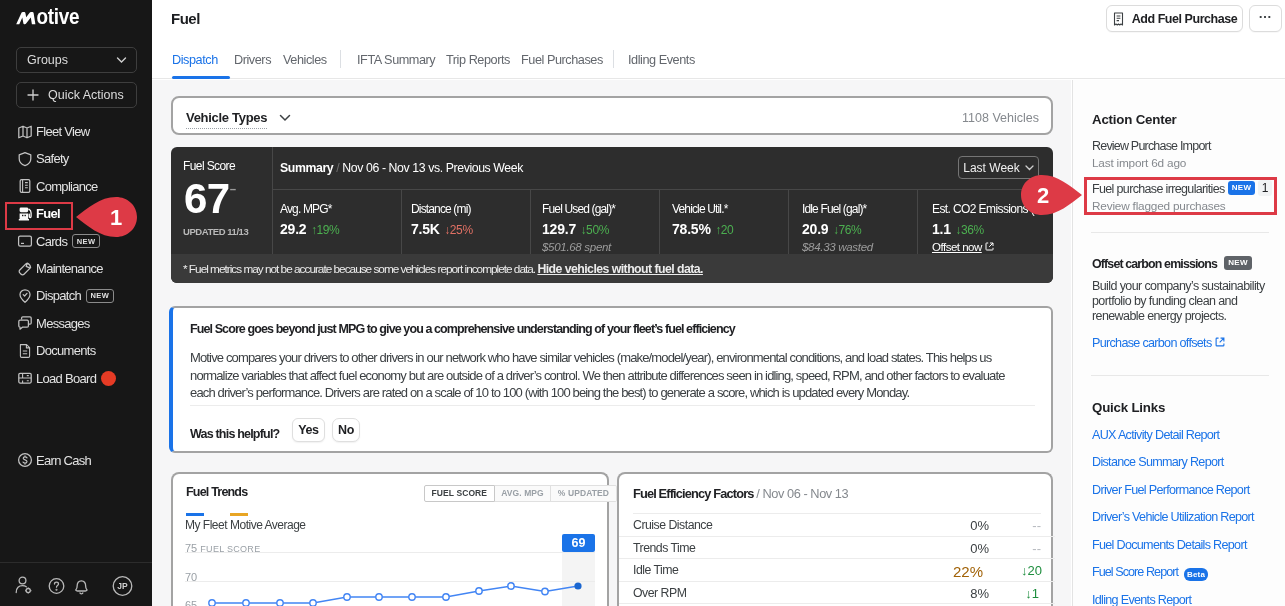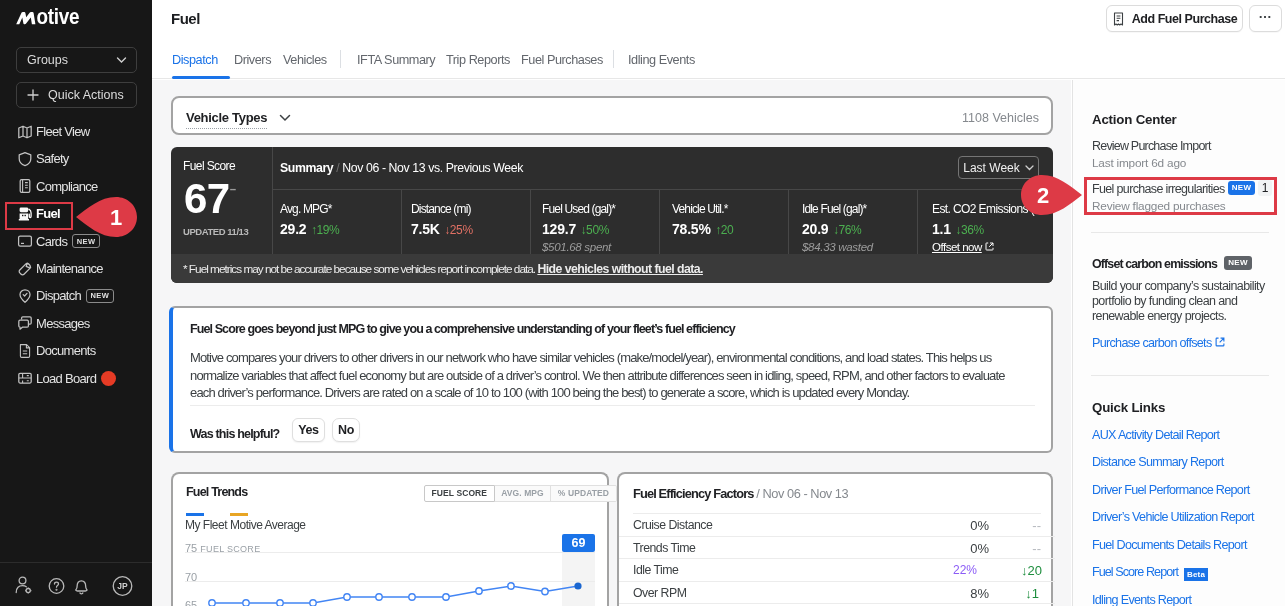--- a/index.html
+++ b/index.html
@@ -162,21 +162,21 @@
       <span class="abs" style="right:66px;top:4px;font-size:13px;color:#3c4043">0%</span>
       <span class="abs" style="right:14px;top:4px;font-size:13px;color:#b5b9be">--</span>
     </div>
     <div style="position:relative;height:22.5px;border-bottom:1px solid #ececec">
       <span class="abs" style="left:14px;top:4px;font-size:12.3px;color:#3c4043;letter-spacing:-0.5px">Trends Time</span>
       <span class="abs" style="right:66px;top:4px;font-size:13px;color:#3c4043">0%</span>
       <span class="abs" style="right:14px;top:4px;font-size:13px;color:#b5b9be">--</span>
     </div>
     <div style="position:relative;height:22.5px;border-bottom:1px solid #ececec">
       <span class="abs" style="left:14px;top:4px;font-size:12.3px;color:#3c4043;letter-spacing:-0.5px">Idle Time</span>
-      <span class="abs" style="right:78px;top:4px;font-size:12px;color:#8b5cf6">22%</span>
+      <span class="abs" style="right:72px;top:4px;font-size:15px;color:#a16207">22%</span>
       <span class="abs" style="right:13px;top:4px;font-size:13px;color:#1e8e3e">↓20</span>
     </div>
     <div style="position:relative;height:22.5px;border-bottom:1px solid #ececec">
       <span class="abs" style="left:14px;top:4px;font-size:12.3px;color:#3c4043;letter-spacing:-0.5px">Over RPM</span>
       <span class="abs" style="right:66px;top:4px;font-size:13px;color:#3c4043">8%</span>
       <span class="abs" style="right:16px;top:4px;font-size:13px;color:#1e8e3e">↓1</span>
     </div>
   </div>
 </div>
 <div id="header" class="abs">
@@ -287,20 +287,27 @@
       </svg>
     <span class="mt">Documents</span>
   </div>
   <div class="menu-item" style="top:364.6px">
     <svg class="mi" viewBox="0 0 16 16" stroke="#c2c2c2" stroke-width="1.25" fill="none" stroke-linejoin="round">
         <rect x="1.8" y="3.4" width="12.4" height="9.6" rx="1.2"></rect>
         <path d="M5.6 3.4 V8 M5.6 13 V10.6 M1.8 8 H14.2 M9.8 5.6 H11.8 M9.8 10.8 H11.8" stroke-width="1.1"></path>
       </svg>
     <span class="mt">Load Board</span>
     <span style="width:15px;height:15px;border-radius:50%;background:#e63b25;margin-left:5px;flex:none"></span>
+  </div>
+  <div class="menu-item" style="top:446.8px">
+    <svg class="mi" viewBox="0 0 16 16" stroke="#c2c2c2" stroke-width="1.25" fill="none">
+        <circle cx="8" cy="8" r="6.4"></circle>
+        <path d="M10 5.9 C9.6 5.2 8.9 4.9 8 4.9 C7 4.9 6.2 5.4 6.2 6.3 C6.2 8.3 10 7.4 10 9.5 C10 10.5 9.1 11.1 8 11.1 C7 11.1 6.3 10.7 6 10 M8 3.8 V4.9 M8 11.1 V12.2" stroke-linecap="round" stroke-width="1.15"></path>
+      </svg>
+    <span class="mt">Earn Cash</span>
   </div>
 
   <div class="abs" style="left:0;top:562px;width:152px;height:1px;background:#2c2c2c"></div>
   <svg class="abs" style="left:14px;top:575px" width="124" height="22" viewBox="0 0 124 22">
     <g stroke="#b9b9b9" stroke-width="1.3" fill="none">
       <circle cx="8.5" cy="5.5" r="3.4"></circle>
       <path d="M2.2 17.5 C2.2 12.8 5 10.6 8.5 10.6 C10 10.6 11.3 11 12.3 11.8" stroke-linecap="round"></path>
       <circle cx="14.2" cy="15.6" r="2.1"></circle>
       <path d="M14.2 12.4 V13 M14.2 18.2 V18.8 M11 15.6 H11.7 M16.7 15.6 H17.4" stroke-width="1.1"></path>
       <circle cx="42.5" cy="11" r="7.3"></circle>
@@ -329,21 +336,21 @@
         <path d="M3.2 1 H1.6 C1.2 1 1 1.2 1 1.6 V7.4 C1 7.8 1.2 8 1.6 8 H7.4 C7.8 8 8 7.8 8 7.4 V5.8 M5 1 H8 V4 M8 1 L4.2 4.8" stroke="#1a73e8" stroke-width="1" fill="none"></path>
       </svg></div>
   <div class="abs" style="left:18px;top:295px;width:178px;height:1px;background:#e8e8e8"></div>
   <div class="abs rp-h" style="left:19px;top:320px">Quick Links</div>
   <div class="abs rp-link" style="left:19px;top:348px">AUX Activity Detail Report</div>
   <div class="abs rp-link" style="left:19px;top:375px">Distance Summary Report</div>
   <div class="abs rp-link" style="left:19px;top:403px">Driver Fuel Performance Report</div>
   <div class="abs rp-link" style="left:19px;top:430px">Driver’s Vehicle Utilization Report</div>
   <div class="abs rp-link" style="left:19px;top:458px">Fuel Documents Details Report</div>
   <div class="abs rp-link" style="left:19px;top:485px;letter-spacing:-0.95px">Fuel Score Report</div>
-  <div class="abs" style="left:111px;top:488px;width:24px;height:13px;background:#1a73e8;border-radius:0;color:#fff;font-size:8px;font-weight:bold;text-align:center;line-height:13px;letter-spacing:.2px">Beta</div>
+  <div class="abs" style="left:111px;top:488px;width:24px;height:13px;background:#1a73e8;border-radius:6px;color:#fff;font-size:8px;font-weight:bold;text-align:center;line-height:13px;letter-spacing:.2px">Beta</div>
   <div class="abs rp-link" style="left:19px;top:513px">Idling Events Report</div>
 </div>
 
 <div class="annbox" style="left:5px;top:202px;width:68px;height:28px;border-width:2.5px"></div>
 <svg class="balloon" style="left:74px;top:194px" width="66" height="46" viewBox="0 0 66 46">
   <path d="M2 23 C14 14 26 3 42 3 C53.5 3 63 11.5 63 23 C63 34.5 53.5 43 42 43 C26 43 14 32 2 23 Z" fill="#dd3a46"></path>
   <text x="42" y="31" text-anchor="middle">1</text>
 </svg>
 <div class="annbox" style="left:1084px;top:177px;width:193px;height:38px"></div>
 <svg class="balloon" style="left:1020px;top:172px" width="64" height="46" viewBox="0 0 64 46">

